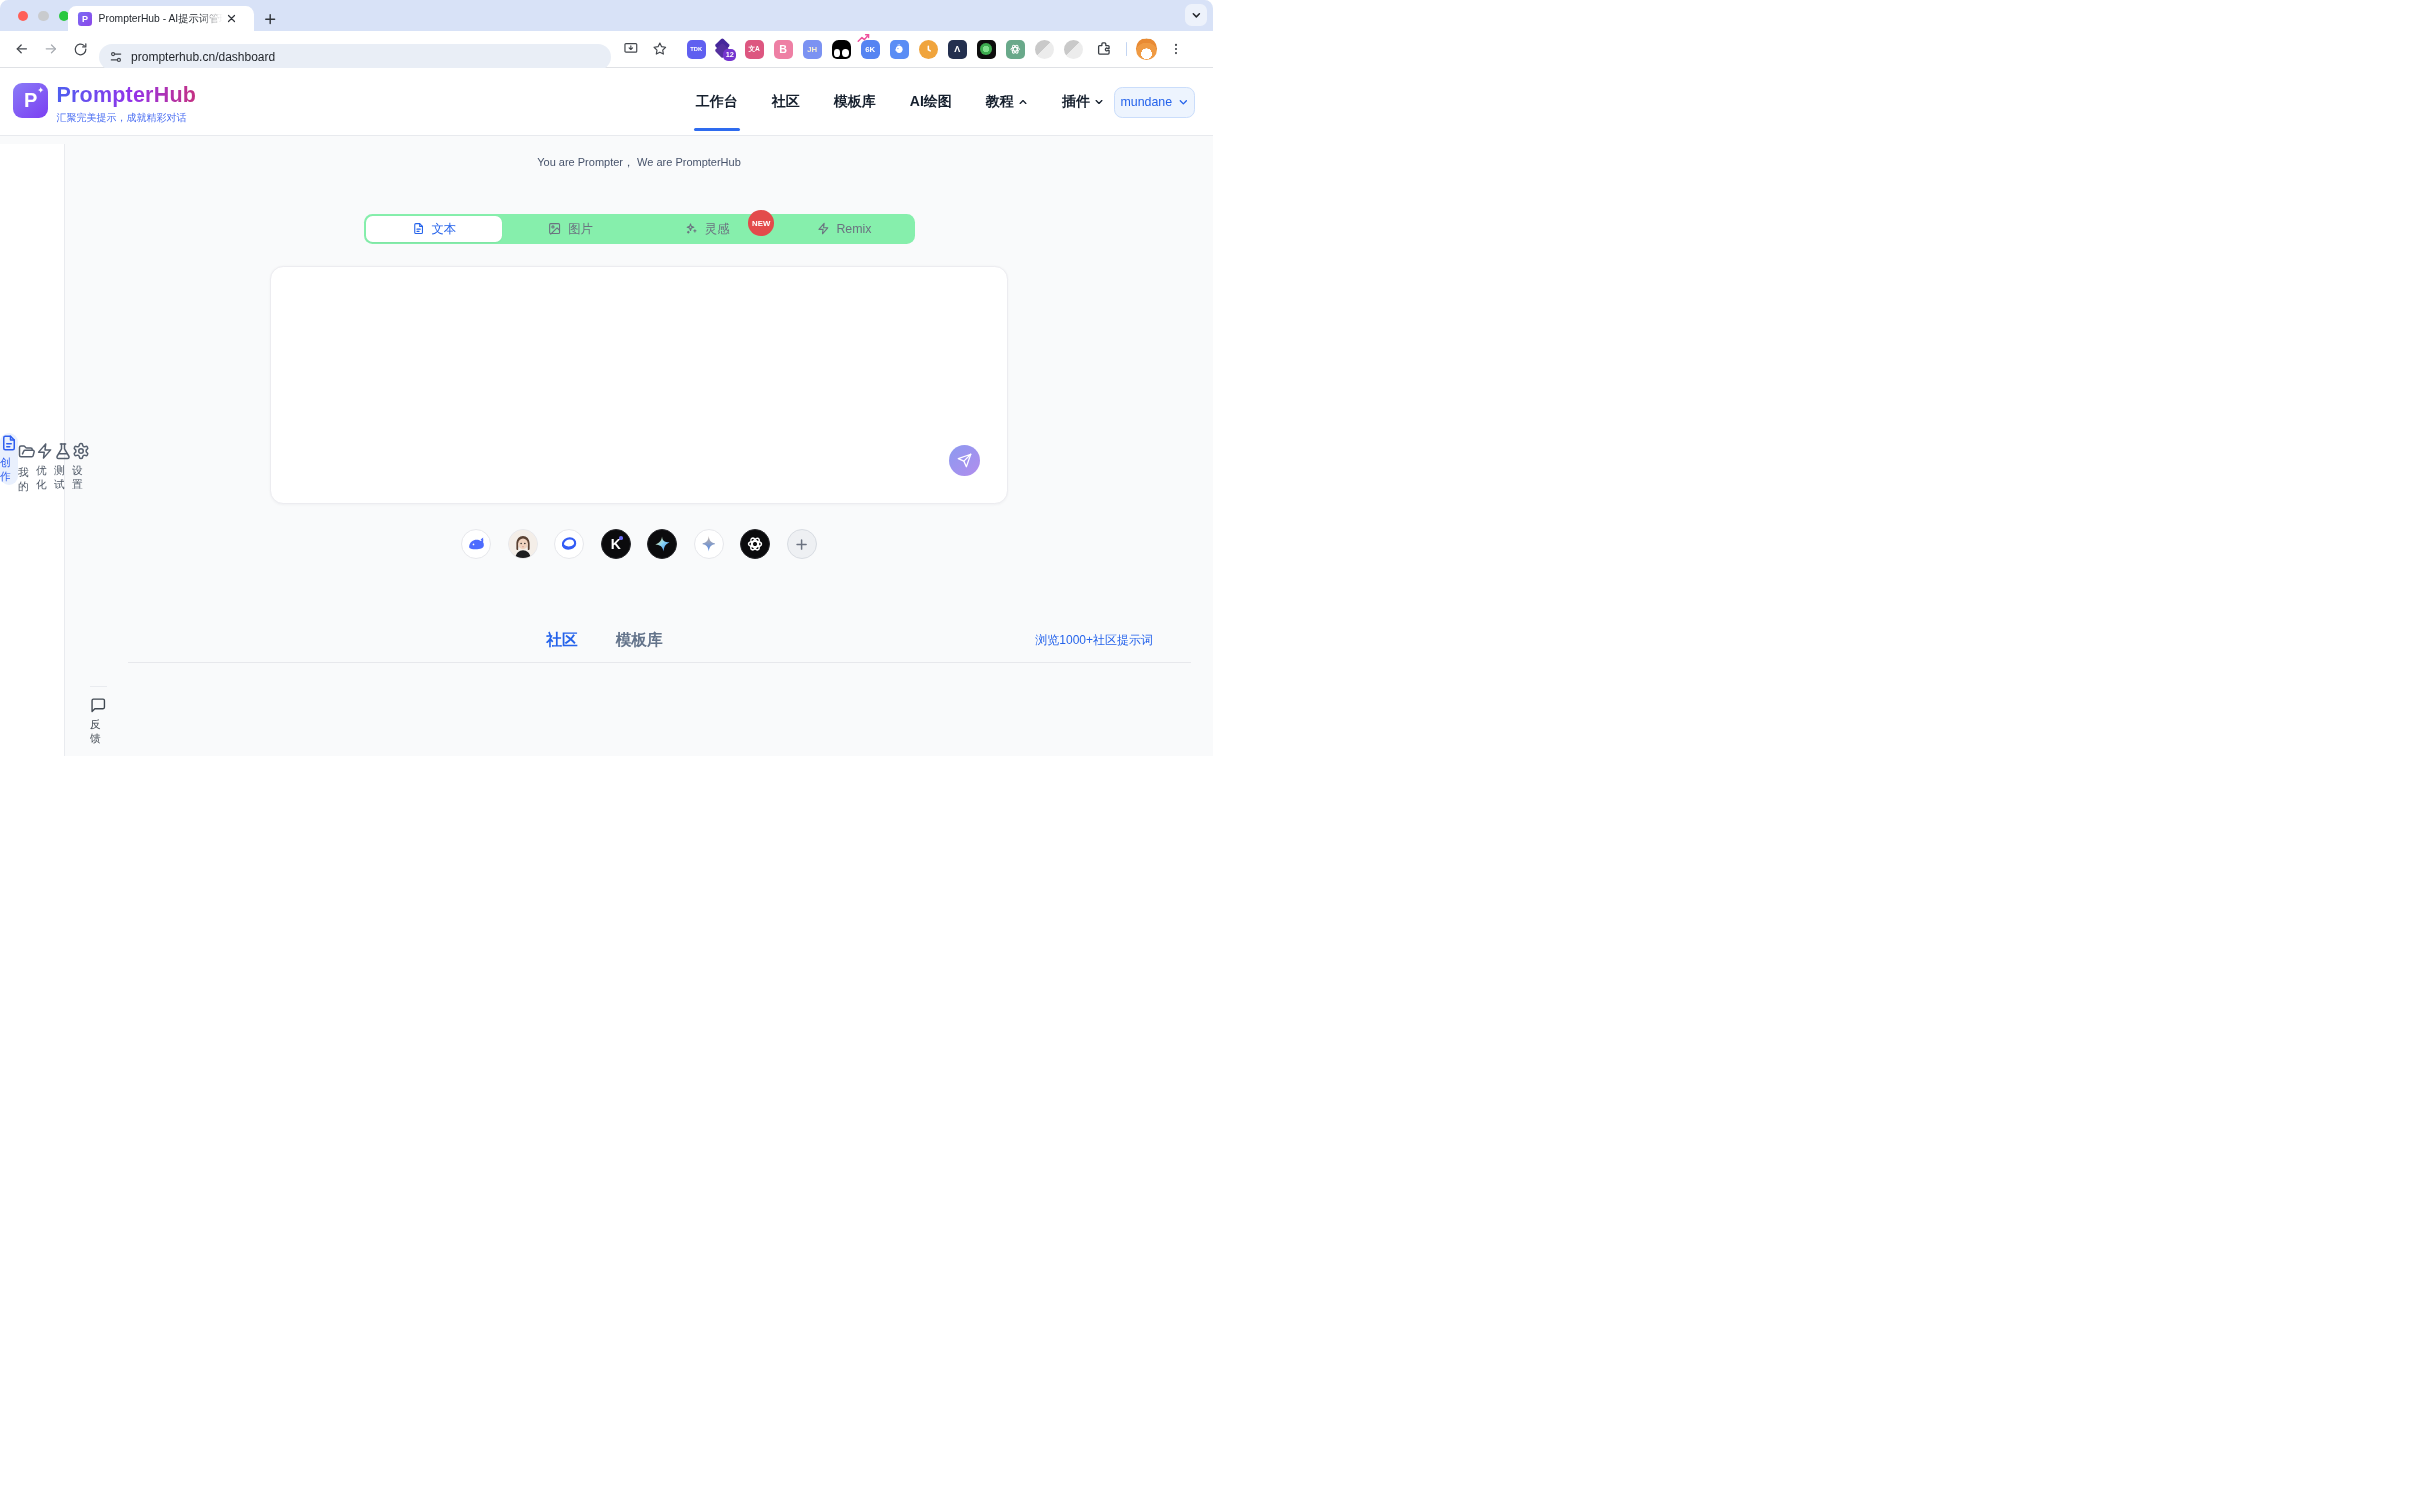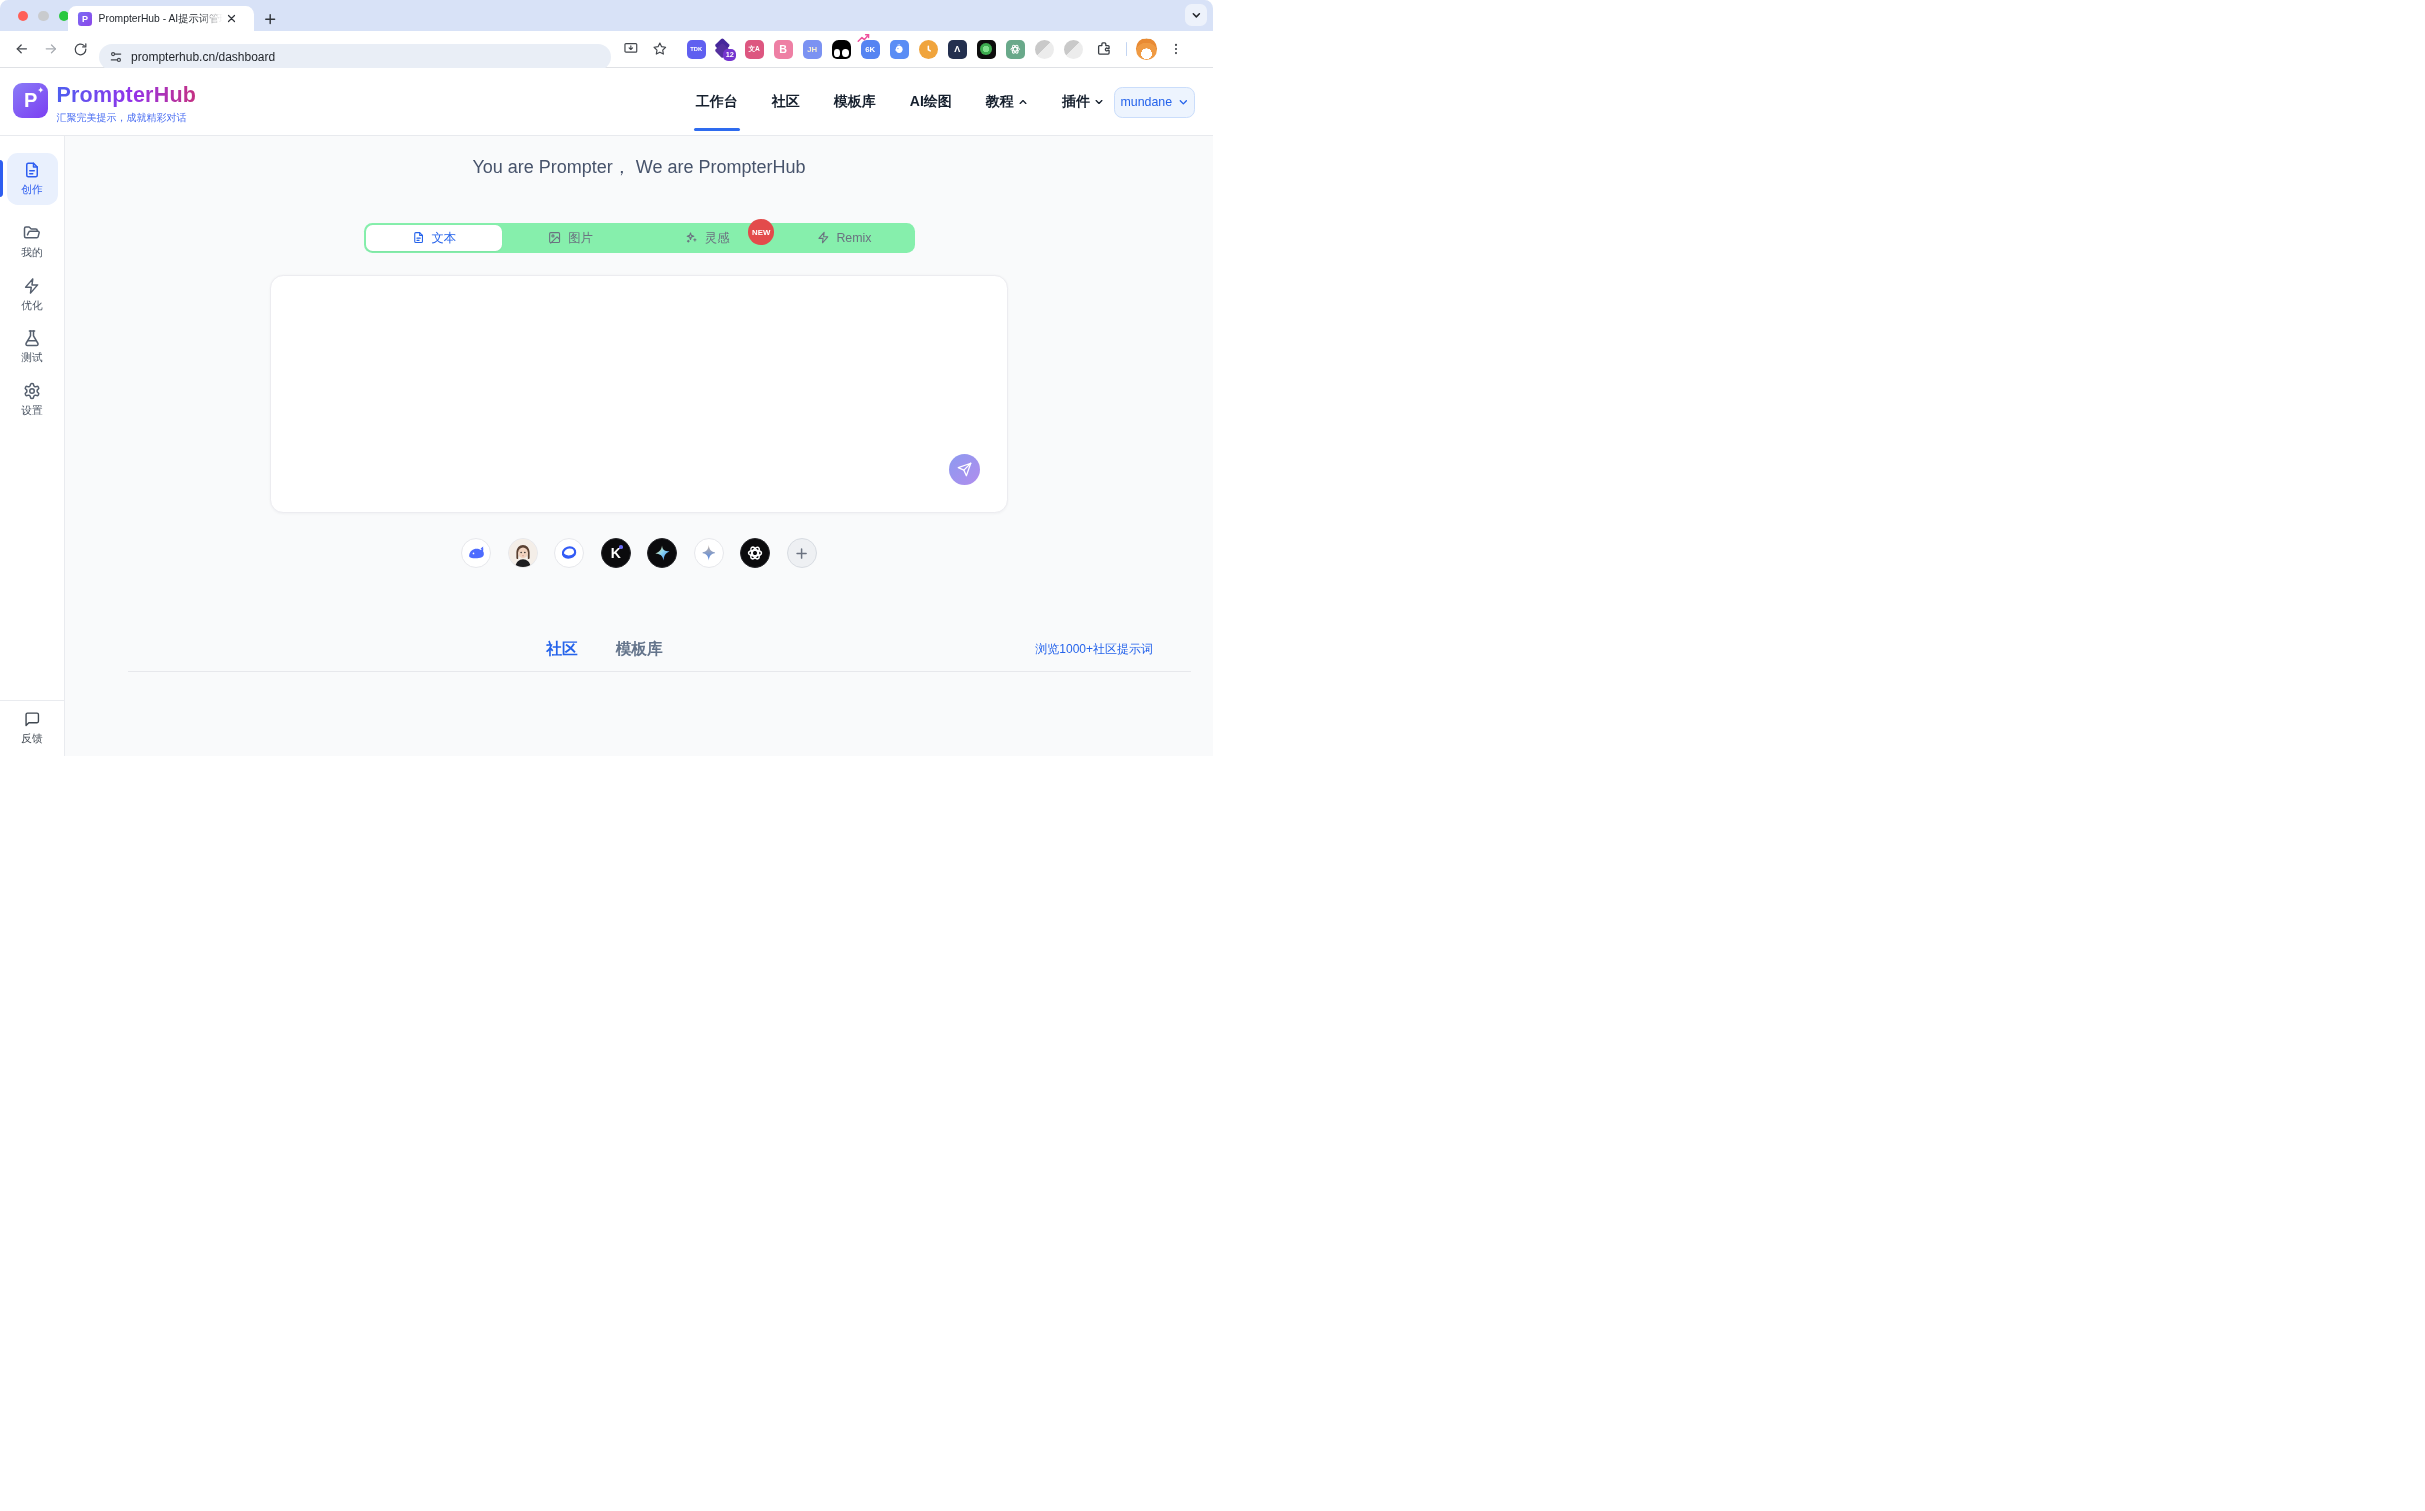--- a/index.html
+++ b/index.html
@@ -66,35 +66,35 @@
   .nav-item.active::after { content:""; position:absolute; left:50%; transform:translateX(-50%); bottom:-20px; width:46px; height:2.9px; border-radius:2.5px; background:#2e6bef; }
   .nav-chevron { display:flex; }
   .user-btn { position:absolute; right:18px; top:19px; width:81px; height:30.5px; border:0.8px solid #caddfb; background:#edf4fe; border-radius:8.3px; display:flex; align-items:center; justify-content:center; gap:5.8px; color:#2563eb; font-size:12.4px; }
 
   
   .dropdown { position:absolute; left:972px; top:121px; width:158px; background:#fff; border-radius:11.6px; box-shadow:0 10px 26.4px rgba(15,23,42,.14), 0 1.7px 5px rgba(15,23,42,.06); z-index:40; padding:7.4px 0; }
   .dd-item { height:33px; display:flex; align-items:center; padding-left:14px; font-size:12px; color:#334155; }
   .hot-badge { margin-left:8.3px; background:#ee4b4b; color:#fff; font-size:8.7px; font-weight:700; border-radius:824px; padding:2.1px 6.6px; line-height:1; }
 
   
-  .sidebar { position:absolute; top:135px; left:0; bottom:0; width:65px; background:#fff; border-right:0.8px solid #e9ebef; display:flex; flex-direction:column; align-items:center; padding-top:18px; z-index:4; }
+  .sidebar { position:absolute; top:144px; left:0; bottom:0; width:65px; background:#fff; border-right:0.8px solid #e9ebef; display:flex; flex-direction:row; align-items:center; padding-top:18px; z-index:4; }
   .side-item { width:51px; display:flex; flex-direction:column; align-items:center; gap:4.1px; color:#4b5563; position:relative; }
   .side-item .si-label { font-size:10.7px; }
   .side-item.active { background:#e9f0fd; border-radius:10.7px; height:52px; justify-content:center; color:#2e5ef0; }
   .side-item.active .indicator { position:absolute; left:-10.7px; top:7.4px; width:7.4px; height:37px; background:#2e5ef0; border-radius:5px; }
   .side-item + .side-item { margin-top:16.5px; }
   .side-item.active + .side-item { margin-top:19px; }
   .side-icon { display:flex; }
   .side-foot { margin-top:auto; width:65px; border-top:0.8px solid #e9ebef; padding:10.7px 0 10px; display:flex; flex-direction:column; align-items:center; gap:4.1px; color:#3f4750; }
   .side-foot .si-label { font-size:10.7px; }
 
   
   .main { position:absolute; top:136px; left:65px; right:0; bottom:0; background:#f9fafb; display:flex; flex-direction:column; align-items:center; }
   .hero-title { margin-top:50px; font-size:33px; font-weight:800; letter-spacing:0.8px; background:linear-gradient(90deg,#6a5af2 0%,#8f46e0 55%,#c436d3 100%); -webkit-background-clip:text; background-clip:text; color:transparent; line-height:41px; }
-  .hero-sub { margin-top:19px; font-size:18px; color:#47536b; }
+  .hero-sub { margin-top:19px; font-size:11px; color:#47536b; }
 
   .tabsbar { margin-top:44px; width:551px; height:30px; background:#86efac; border-radius:8.3px; display:flex; padding:2.1px; position:relative; }
   .ctab { flex:1; display:flex; align-items:center; justify-content:center; gap:6.6px; font-size:12.4px; color:#6b7280; border-radius:6.6px; position:relative; }
   .ctab.active { background:#fff; color:#2563eb; box-shadow:0 0.8px 1.7px rgba(0,0,0,.05); }
   .new-badge { position:absolute; top:-5.8px; right:1.7px; width:25.6px; height:25.6px; border-radius:50%; background:#e34b4b; color:#fff; font-size:7.8px; font-weight:700; display:flex; align-items:center; justify-content:center; }
 
   .card { margin-top:21.5px; width:738px; height:238px; background:#fff; border:0.8px solid #ececf0; border-radius:13.2px; position:relative; box-shadow:0 0.8px 2.5px rgba(16,24,40,.04); }
   .composer { position:absolute; left:20px; top:20.6px; right:20px; bottom:20.6px; border:0.8px solid #e3e5e9; border-radius:8.3px; background:#fff; }
   .composer textarea { width:100%; height:100%; border:none; outline:none; resize:none; border-radius:8.3px; padding:10.7px 13.2px; font-size:12.4px; font-family:inherit; color:#111827; background:transparent; }
   .composer textarea::placeholder { color:#9aa3ad; }

